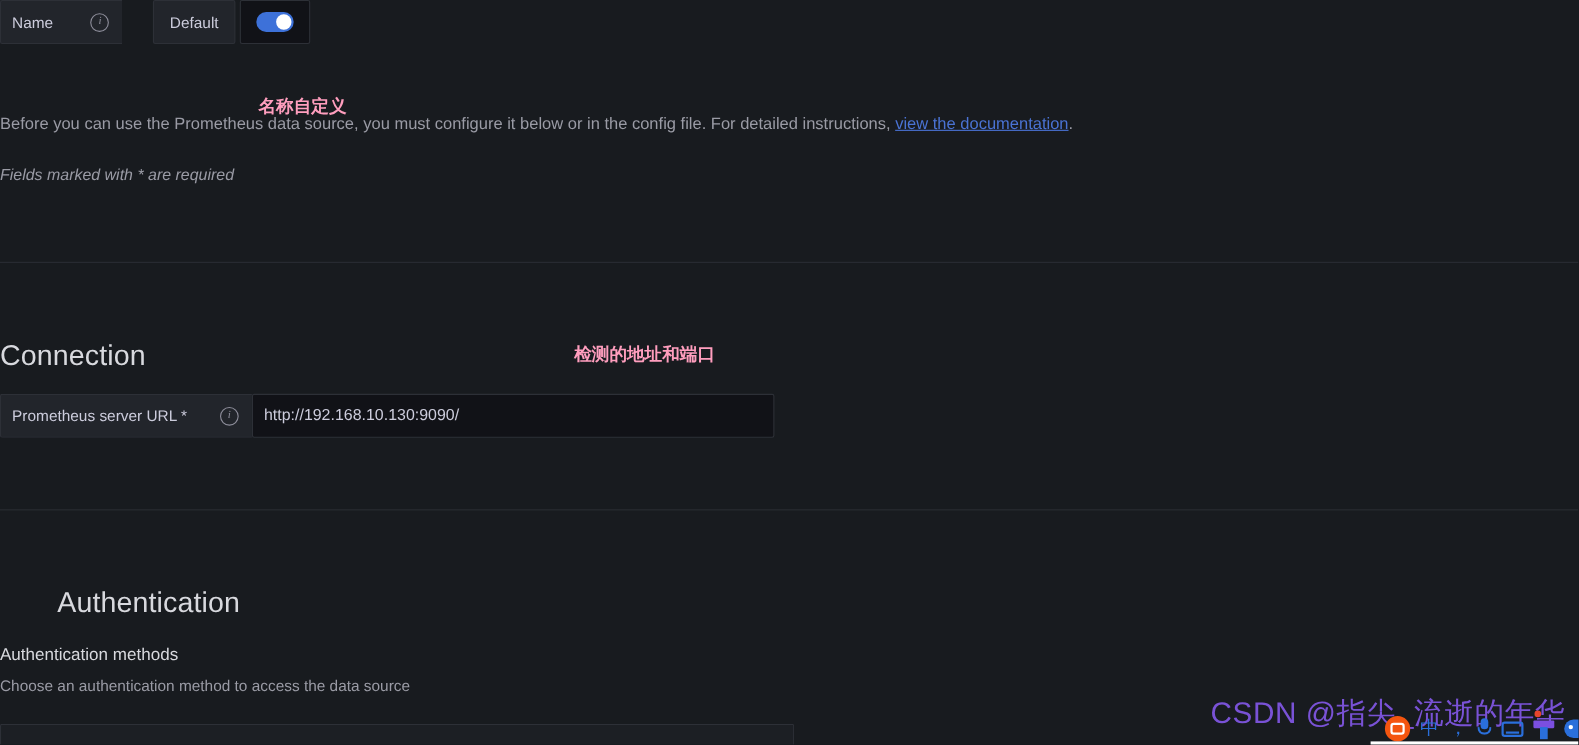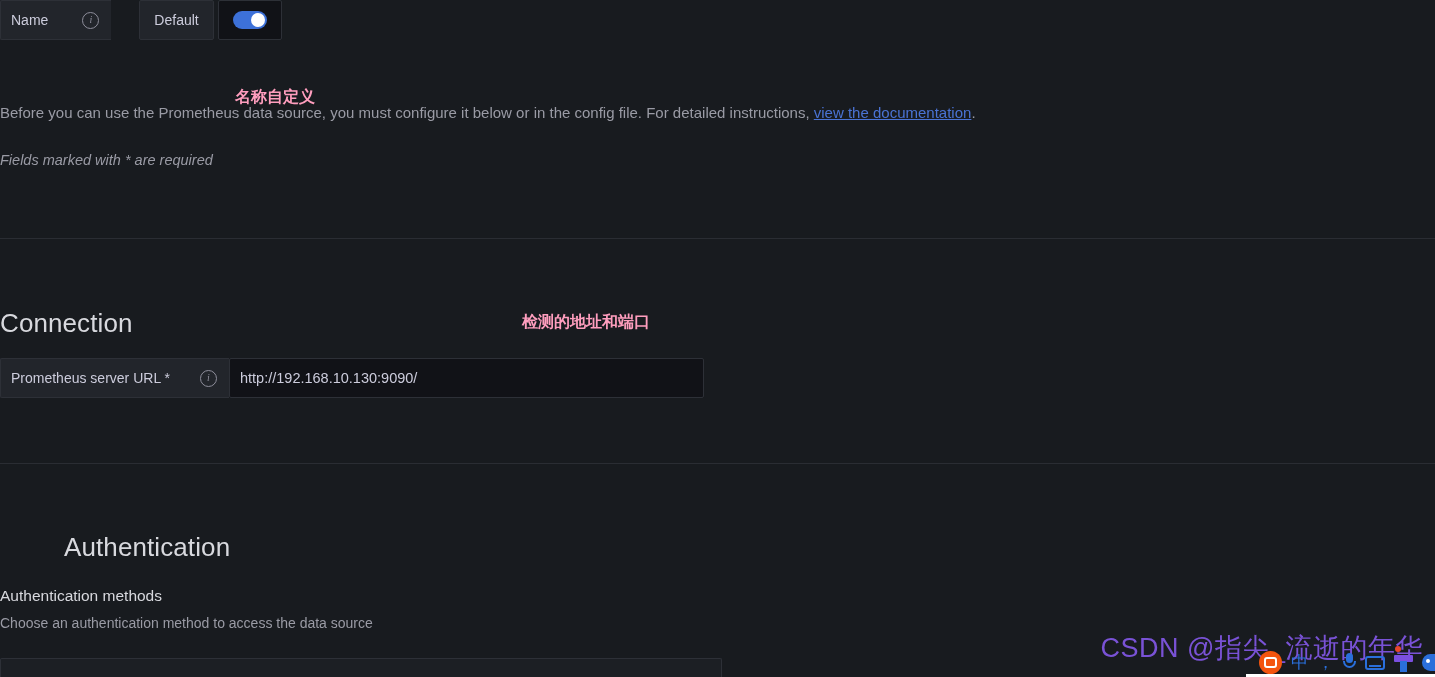--- a/index.html
+++ b/index.html
@@ -149,21 +149,21 @@
 
   
   .section-title {
     position: absolute;
     font-size: 26px;
     font-weight: 400;
     color: #d8d9de;
     letter-spacing: 0.1px;
   }
   #title-connection { left: 0; top: 308px; }
-  #title-auth { left: 16px; top: 532px; padding-left: 48px; }
+  #title-auth { left: 4px; top: 532px; padding-left: 48px; }
 
   .sub-heading {
     position: absolute;
     font-size: 15.5px;
     color: #d8d9de;
     left: 0; top: 587px;
   }
   .sub-desc {
     position: absolute;
     font-size: 14px;

